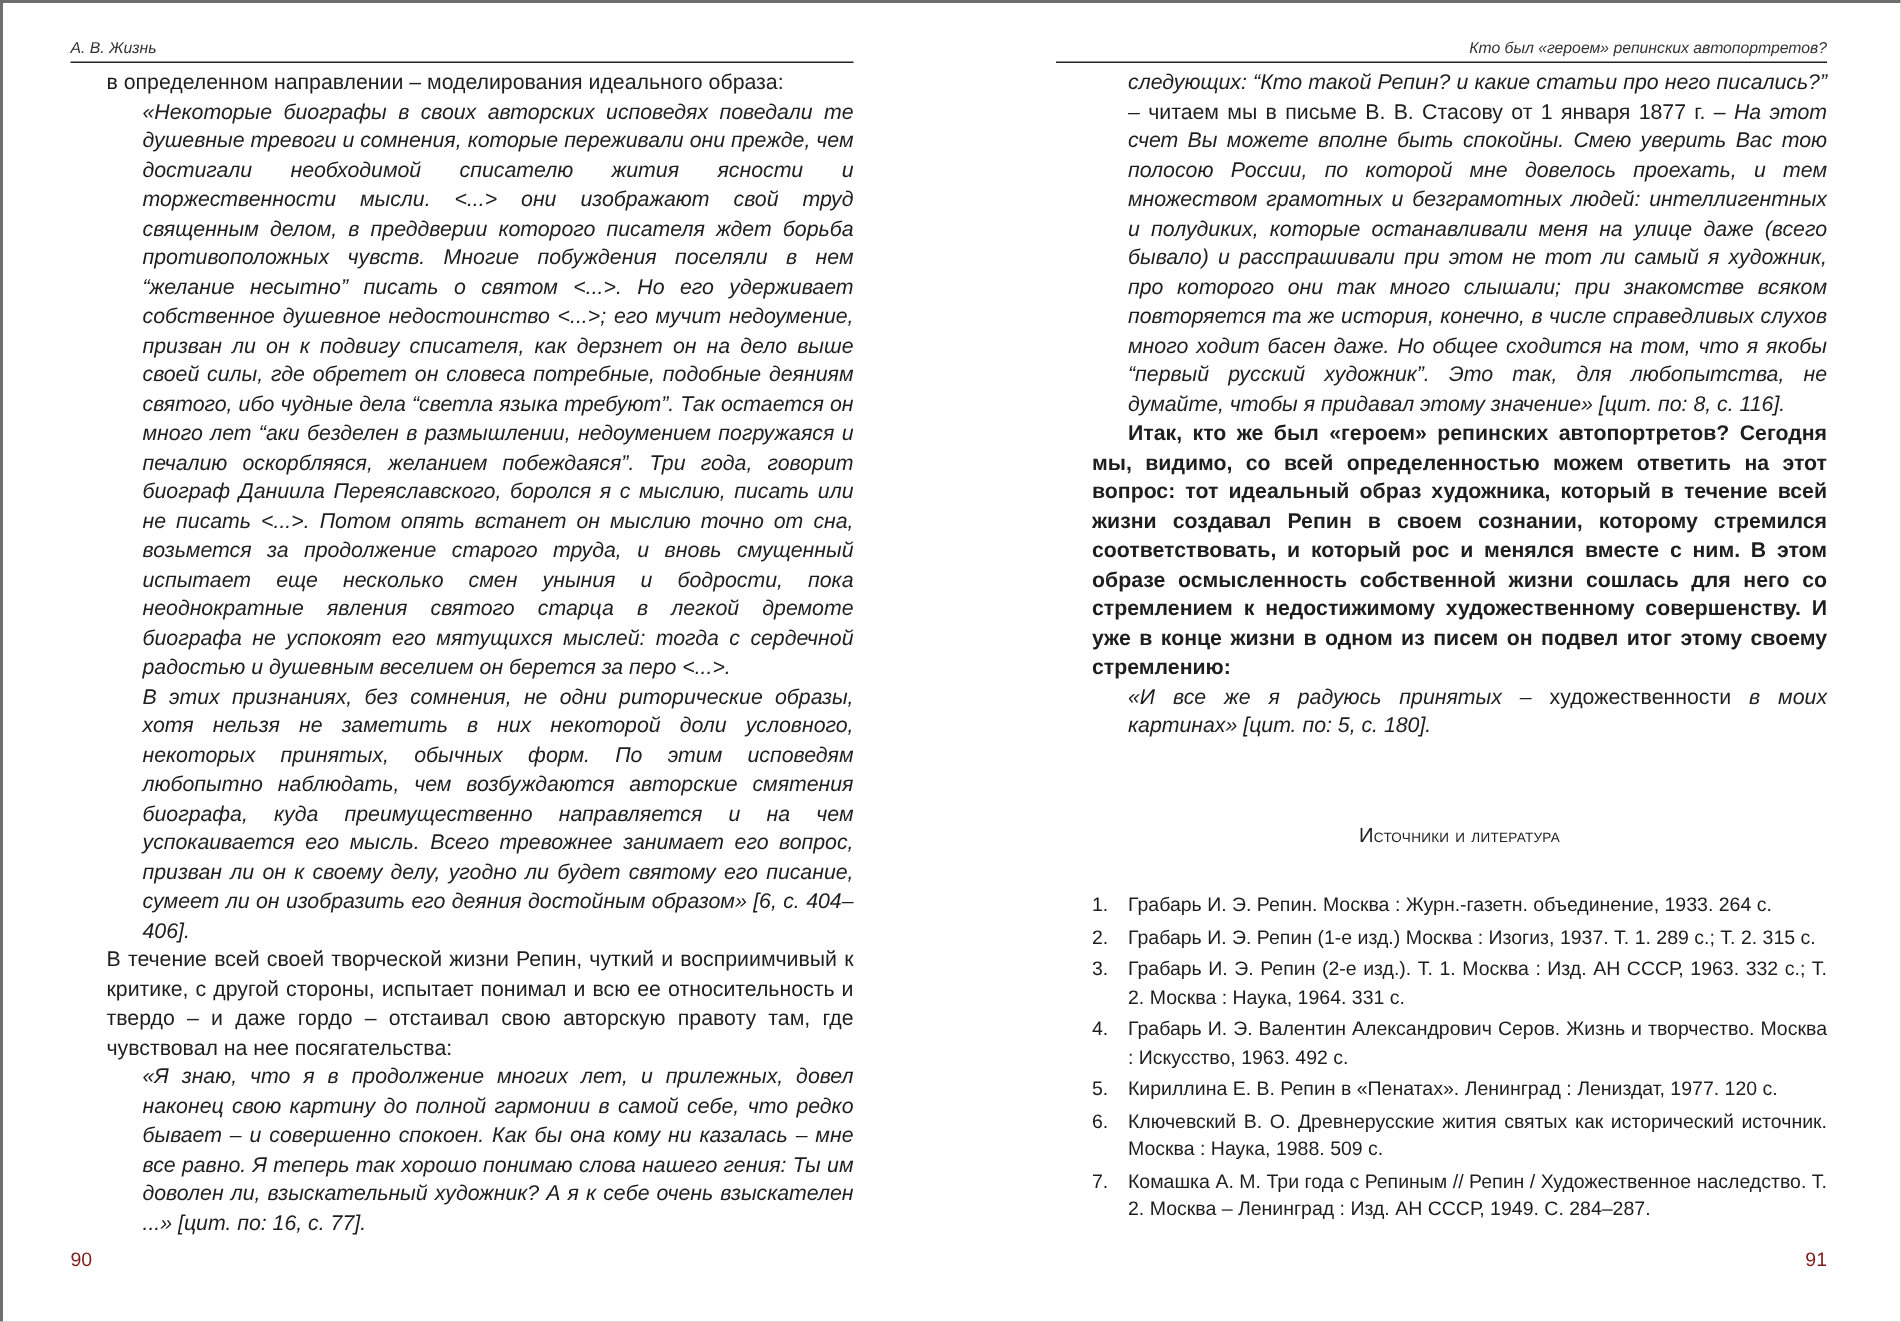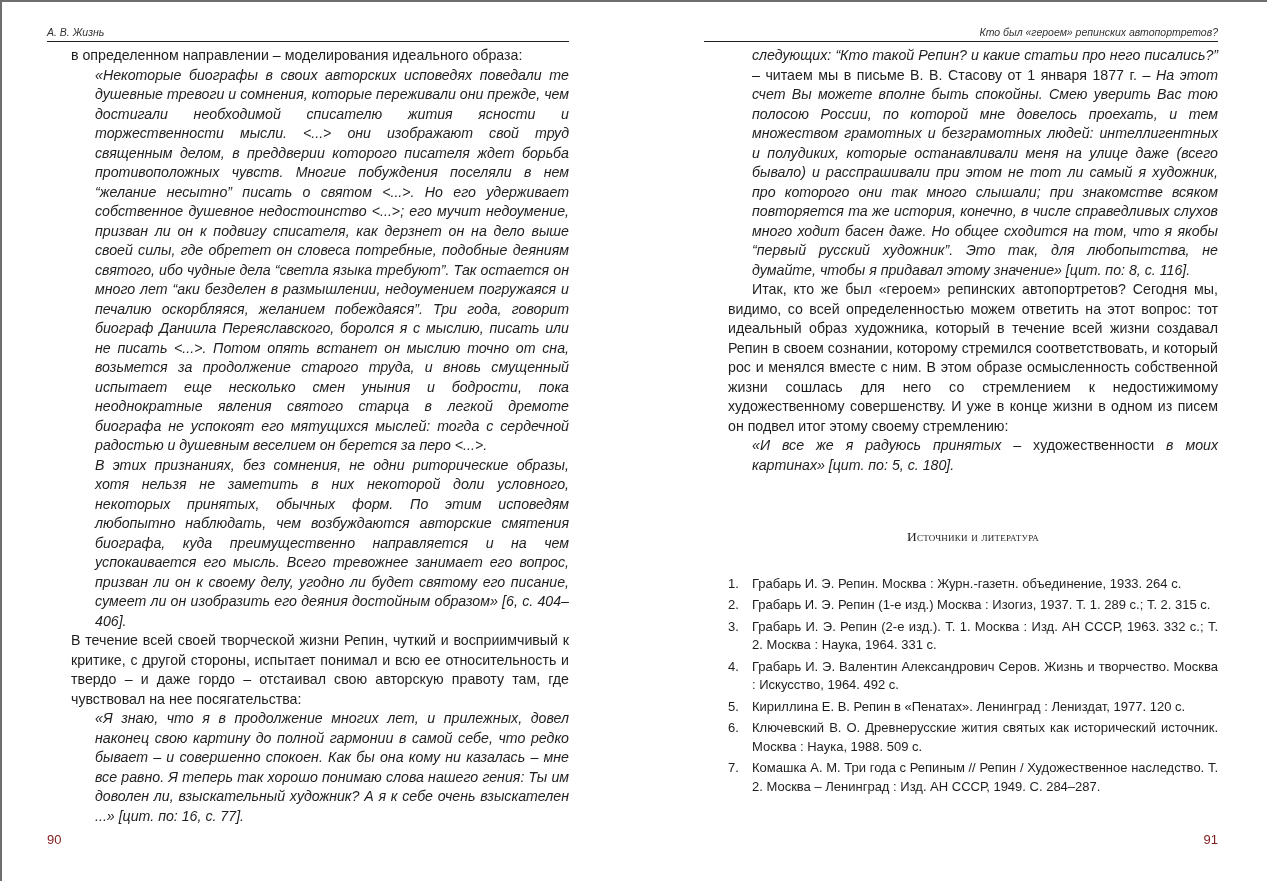--- a/index.html
+++ b/index.html
@@ -16,29 +16,29 @@
   .page-left { left: 47px; width: 522px; }
   .page-right { left: 704px; width: 514px; }
   .running-head {
     position: absolute; top: 26px; left: 0; right: 0;
     font-size: 10.5px; font-style: italic; color: #333;
     border-bottom: 1px solid #222; padding-bottom: 3px; height: 12px; line-height: 12px;
   }
   .page-right .running-head { text-align: right; }
   .body { position: absolute; top: 46px; left: 0; right: 0; font-size: 14.2px; line-height: 19.5px; text-align: justify; margin-left: 24px; }
   .p { margin: 0; }
-  .indent { text-indent: 24px; }
+  .indent { text-indent: 24px; font-weight: bold; }
   .quote { margin: 0 0 0 24px; font-style: italic; }
   .quote .up { font-style: normal; }
   .folio { position: absolute; top: 832px; font-size: 13px; color: #7f1d1d; }
   .page-left .folio { left: 0; }
   .page-right .folio { right: 0; }
   .section-title {
     text-align: center; font-size: 13.5px; letter-spacing: 0.2px;
-    margin: 52px 0 28px 0; font-variant: small-caps; color: #222; font-family: Liberation Serif, serif;
+    margin: 52px 0 28px 0; font-variant: small-caps; color: #222;
   }
   .refs { list-style: none; margin: 0; padding: 0; font-size: 13px; line-height: 18.5px; }
   .refs li { display: flex; margin-bottom: 3px; text-align: justify; }
   .refs .num { width: 24px; flex: 0 0 24px; }
   .refs .txt { flex: 1; }
 </style>
 </head>
 <body>
 
 <div class="frame"></div>
@@ -72,21 +72,21 @@
       <li>
           <span class="num">2.</span>
           <span class="txt">Грабарь И. Э. Репин (1-е изд.) Москва : Изогиз, 1937. Т. 1. 289 с.; Т. 2. 315 с.</span>
         </li>
       <li>
           <span class="num">3.</span>
           <span class="txt">Грабарь И. Э. Репин (2-е изд.). Т. 1. Москва : Изд. АН СССР, 1963. 332 с.; Т. 2. Москва : Наука, 1964. 331 с.</span>
         </li>
       <li>
           <span class="num">4.</span>
-          <span class="txt">Грабарь И. Э. Валентин Александрович Серов. Жизнь и творчество. Москва : Искусство, 1964. 492 с.</span>
+          <span class="txt">Грабарь И. Э. Валентин Александрович Серов. Жизнь и творчество. Москва : Искусство, 1963. 492 с.</span>
         </li>
       <li>
           <span class="num">5.</span>
           <span class="txt">Кириллина Е. В. Репин в «Пенатах». Ленинград : Лениздат, 1977. 120 с.</span>
         </li>
       <li>
           <span class="num">6.</span>
           <span class="txt">Ключевский В. О. Древнерусские жития святых как исторический источник. Москва : Наука, 1988. 509 с.</span>
         </li>
       <li>

